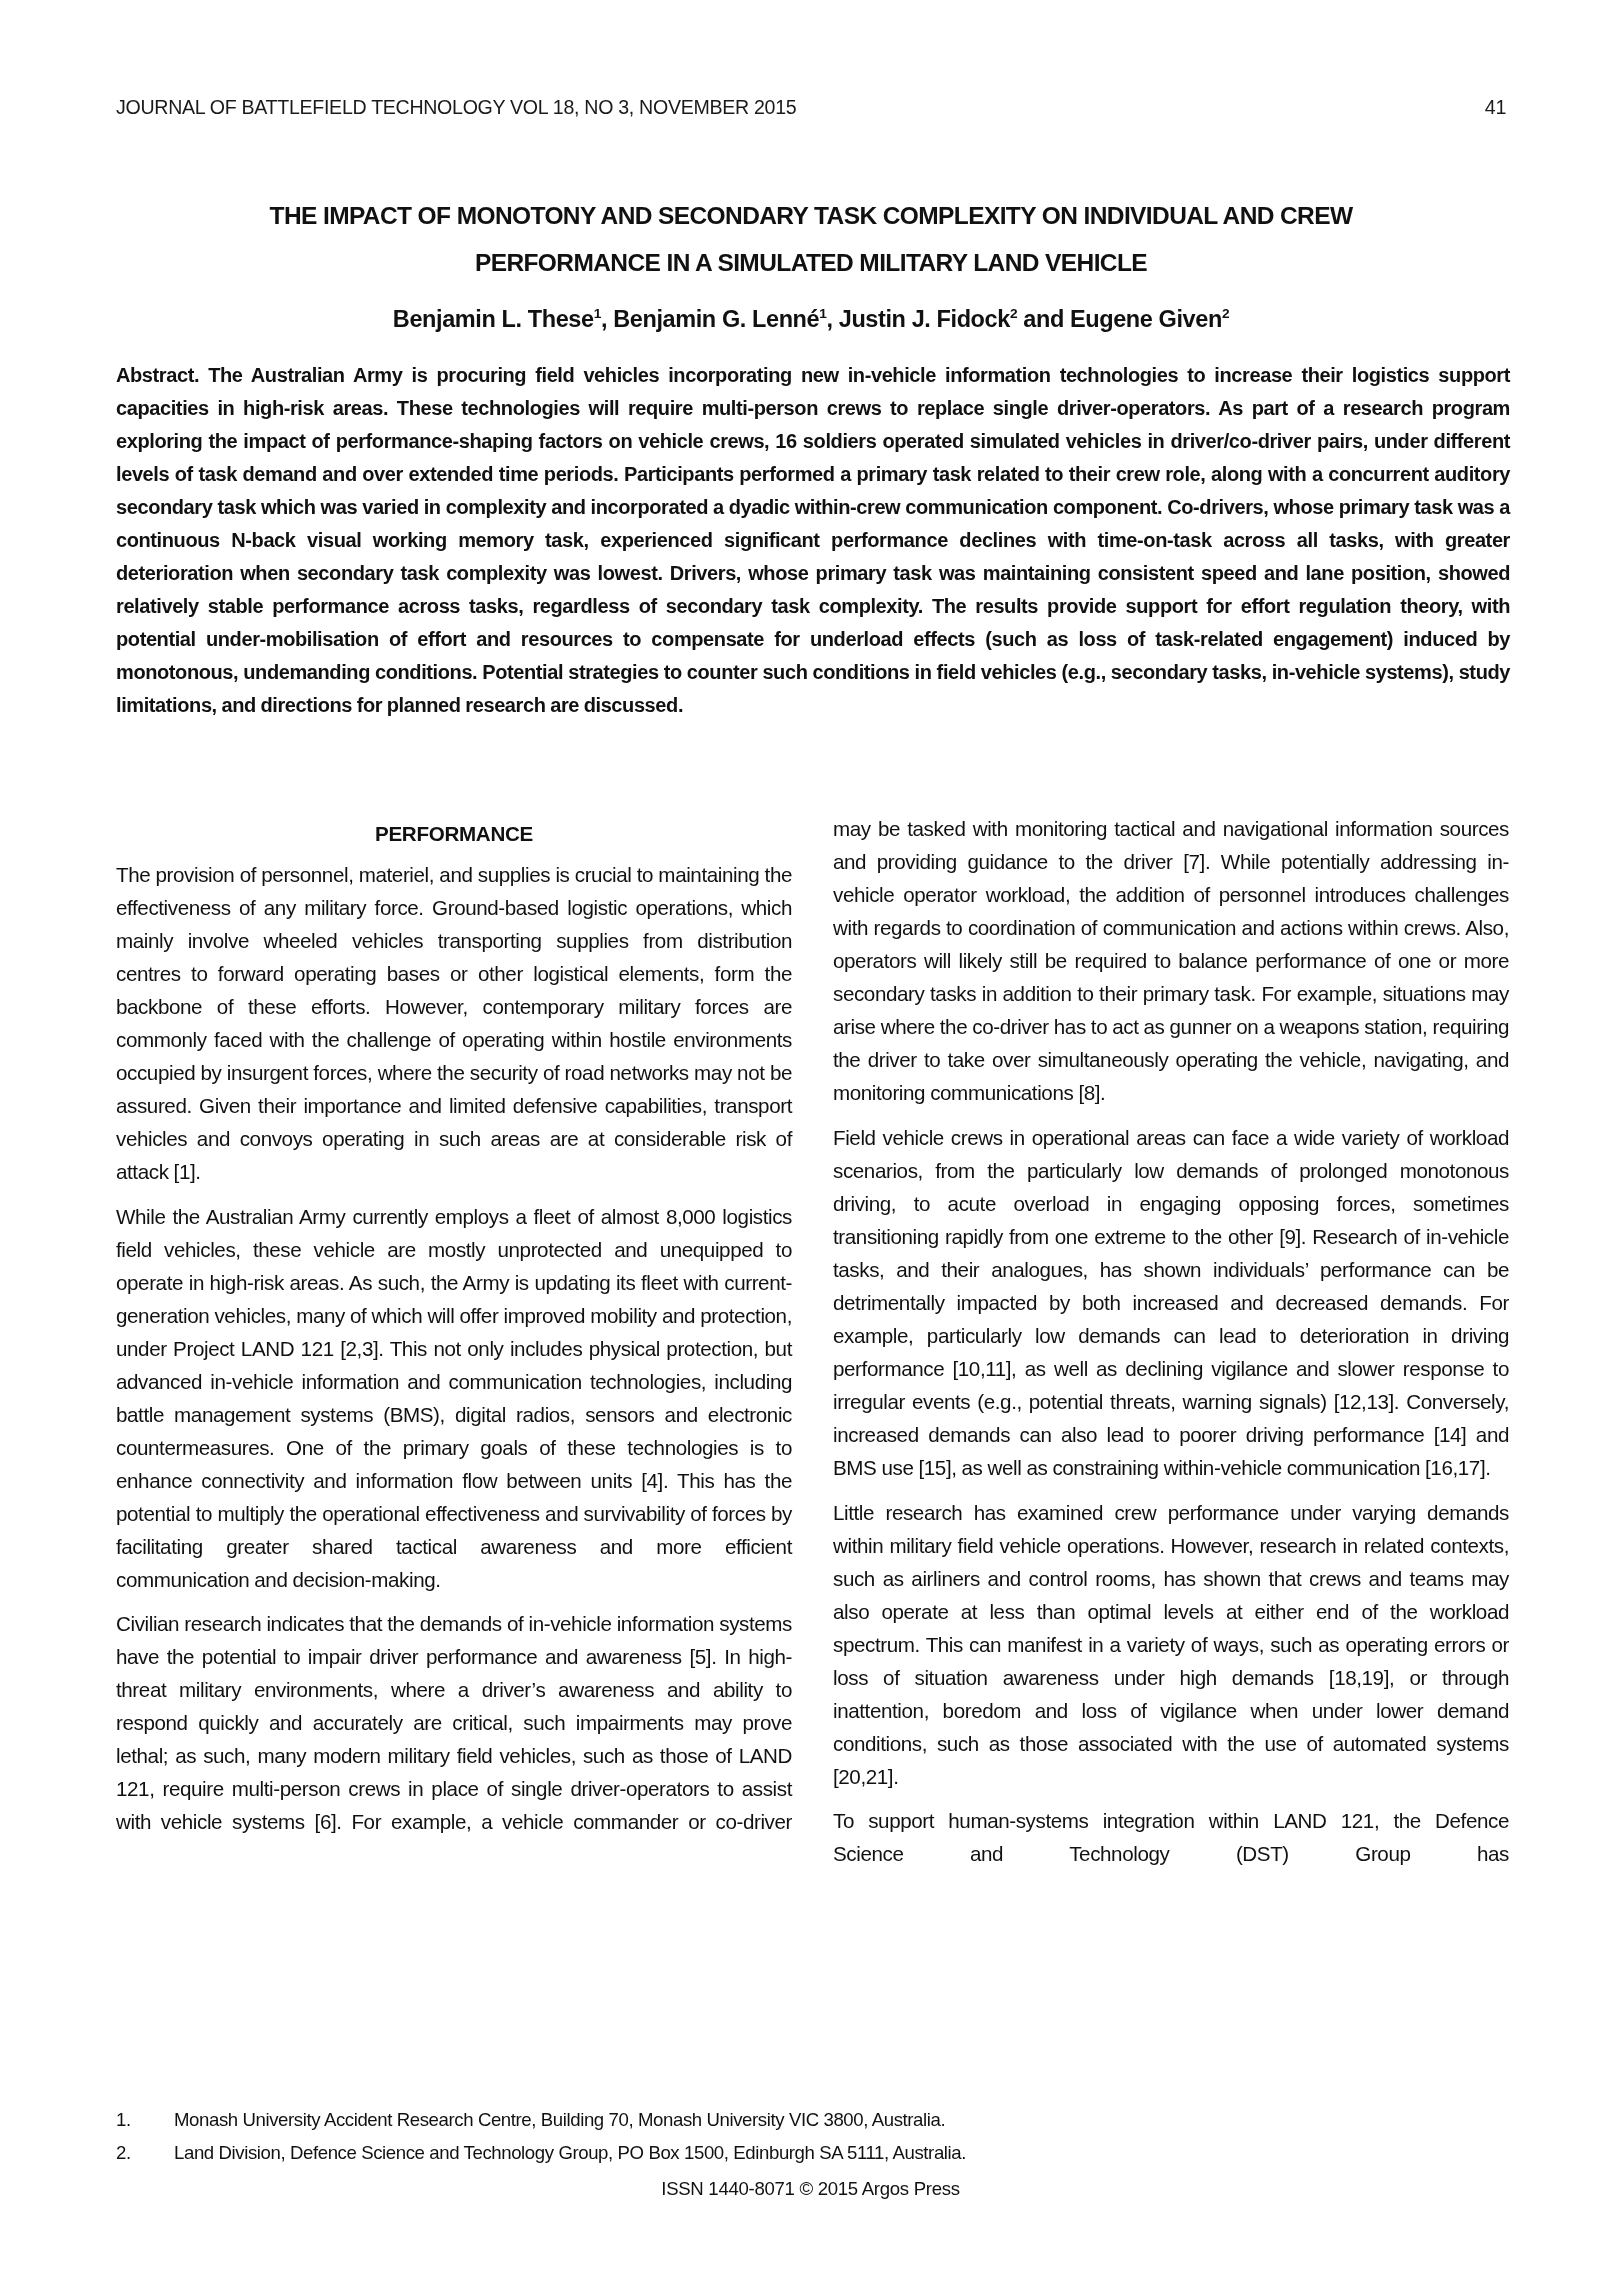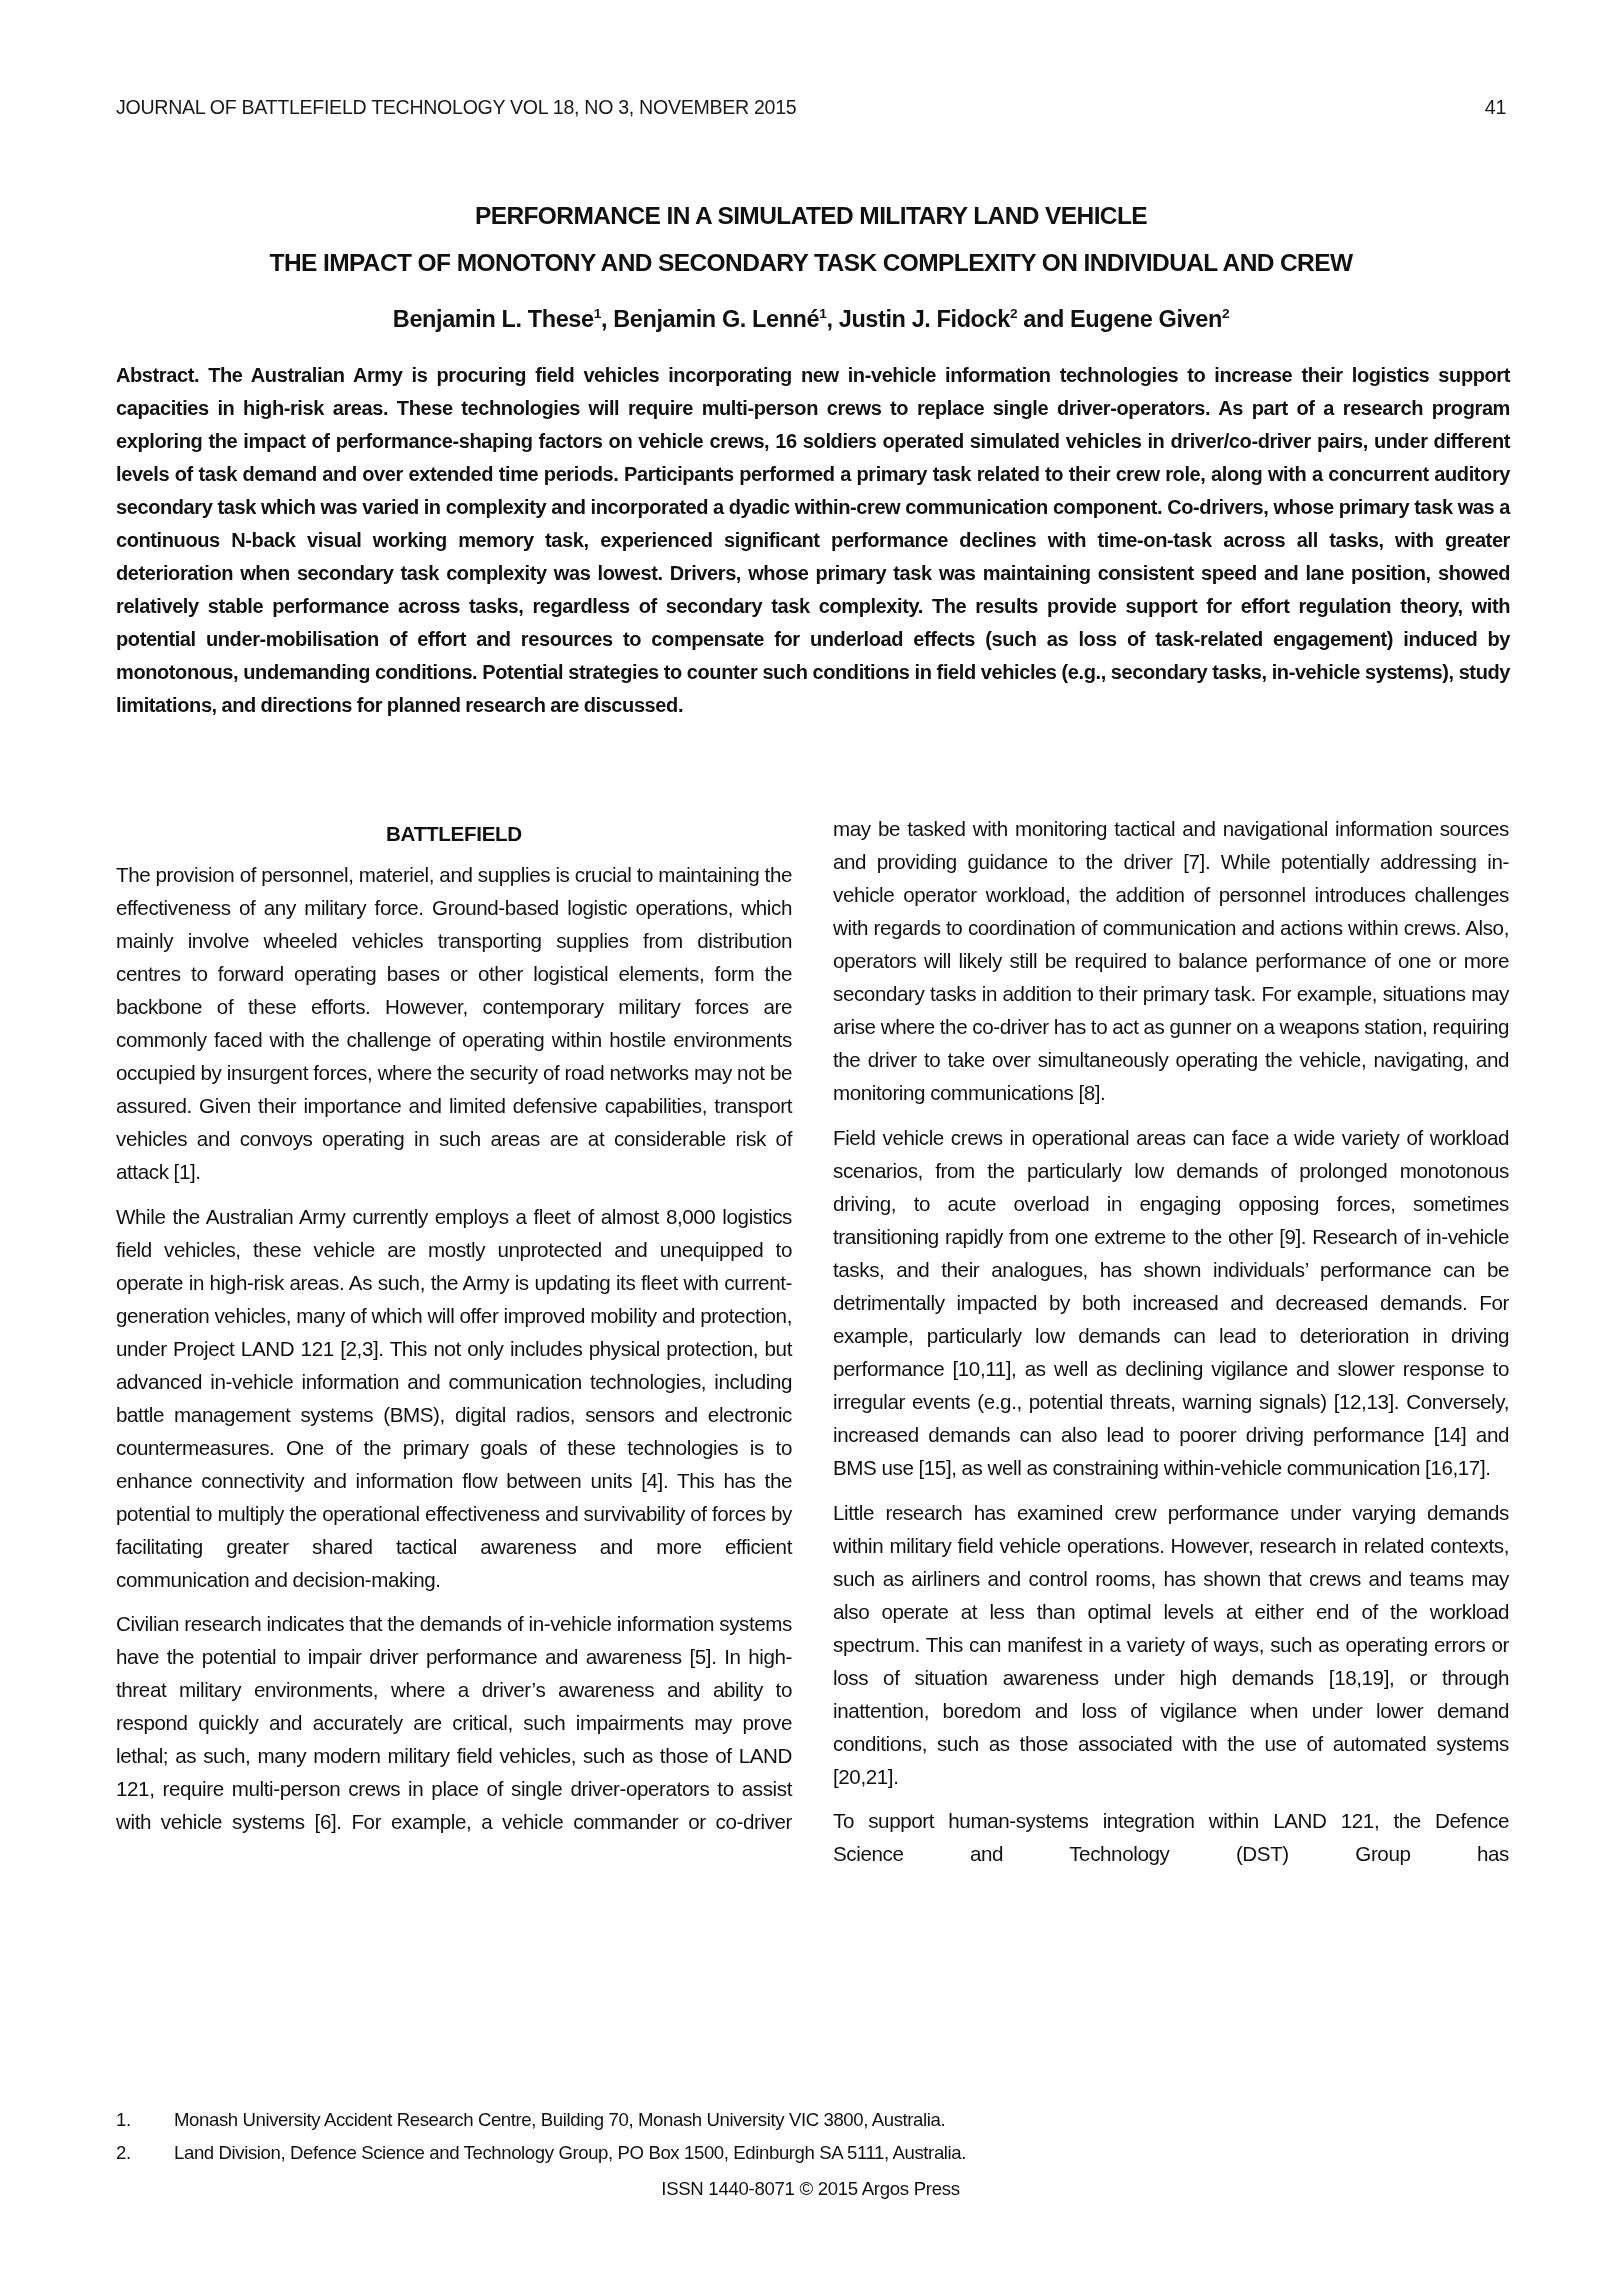--- a/index.html
+++ b/index.html
@@ -122,32 +122,32 @@
 </style>
 </head>
 <body>
 
 <div class="running-header">
   <span>JOURNAL OF BATTLEFIELD TECHNOLOGY VOL 18, NO 3, NOVEMBER 2015</span>
   <span>41</span>
 </div>
 
 <h1 class="title">
+  <span>THE IMPACT OF MONOTONY AND SECONDARY TASK COMPLEXITY ON INDIVIDUAL AND CREW</span>
   <span>PERFORMANCE IN A SIMULATED MILITARY LAND VEHICLE</span>
-  <span>THE IMPACT OF MONOTONY AND SECONDARY TASK COMPLEXITY ON INDIVIDUAL AND CREW</span>
 </h1>
 
 <div class="authors">
   <span><span>Benjamin L. These</span><sup>1</sup><span>, </span></span><span><span>Benjamin G. Lenné</span><sup>1</sup><span>, </span></span><span><span>Justin J. Fidock</span><sup>2</sup><span> and </span></span><span><span>Eugene Given</span><sup>2</sup></span>
 </div>
 
 <p class="abstract">Abstract. The Australian Army is procuring field vehicles incorporating new in-vehicle information technologies to increase their logistics support capacities in high-risk areas. These technologies will require multi-person crews to replace single driver-operators. As part of a research program exploring the impact of performance-shaping factors on vehicle crews, 16 soldiers operated simulated vehicles in driver/co-driver pairs, under different levels of task demand and over extended time periods. Participants performed a primary task related to their crew role, along with a concurrent auditory secondary task which was varied in complexity and incorporated a dyadic within-crew communication component. Co-drivers, whose primary task was a continuous N-back visual working memory task, experienced significant performance declines with time-on-task across all tasks, with greater deterioration when secondary task complexity was lowest. Drivers, whose primary task was maintaining consistent speed and lane position, showed relatively stable performance across tasks, regardless of secondary task complexity. The results provide support for effort regulation theory, with potential under-mobilisation of effort and resources to compensate for underload effects (such as loss of task-related engagement) induced by monotonous, undemanding conditions. Potential strategies to counter such conditions in field vehicles (e.g., secondary tasks, in-vehicle systems), study limitations, and directions for planned research are discussed.</p>
 
 <div class="column col-left">
-  <h2 class="section-heading">BATTLEFIELD</h2>
+  <h2 class="section-heading">PERFORMANCE</h2>
   <p class="para">The provision of personnel, materiel, and supplies is crucial to maintaining the effectiveness of any military force. Ground-based logistic operations, which mainly involve wheeled vehicles transporting supplies from distribution centres to forward operating bases or other logistical elements, form the backbone of these efforts. However, contemporary military forces are commonly faced with the challenge of operating within hostile environments occupied by insurgent forces, where the security of road networks may not be assured. Given their importance and limited defensive capabilities, transport vehicles and convoys operating in such areas are at considerable risk of attack [1].</p>
   <p class="para">While the Australian Army currently employs a fleet of almost 8,000 logistics field vehicles, these vehicle are mostly unprotected and unequipped to operate in high-risk areas. As such, the Army is updating its fleet with current-generation vehicles, many of which will offer improved mobility and protection, under Project LAND 121 [2,3]. This not only includes physical protection, but advanced in-vehicle information and communication technologies, including battle management systems (BMS), digital radios, sensors and electronic countermeasures. One of the primary goals of these technologies is to enhance connectivity and information flow between units [4]. This has the potential to multiply the operational effectiveness and survivability of forces by facilitating greater shared tactical awareness and more efficient communication and decision-making.</p>
   <p class="para last">Civilian research indicates that the demands of in-vehicle information systems have the potential to impair driver performance and awareness [5]. In high-threat military environments, where a driver’s awareness and ability to respond quickly and accurately are critical, such impairments may prove lethal; as such, many modern military field vehicles, such as those of LAND 121, require multi-person crews in place of single driver-operators to assist with vehicle systems [6]. For example, a vehicle commander or co-driver</p>
 </div>
 
 <div class="column col-right">
   <p class="para">may be tasked with monitoring tactical and navigational information sources and providing guidance to the driver [7]. While potentially addressing in-vehicle operator workload, the addition of personnel introduces challenges with regards to coordination of communication and actions within crews. Also, operators will likely still be required to balance performance of one or more secondary tasks in addition to their primary task. For example, situations may arise where the co-driver has to act as gunner on a weapons station, requiring the driver to take over simultaneously operating the vehicle, navigating, and monitoring communications [8].</p>
   <p class="para">Field vehicle crews in operational areas can face a wide variety of workload scenarios, from the particularly low demands of prolonged monotonous driving, to acute overload in engaging opposing forces, sometimes transitioning rapidly from one extreme to the other [9]. Research of in-vehicle tasks, and their analogues, has shown individuals’ performance can be detrimentally impacted by both increased and decreased demands. For example, particularly low demands can lead to deterioration in driving performance [10,11], as well as declining vigilance and slower response to irregular events (e.g., potential threats, warning signals) [12,13]. Conversely, increased demands can also lead to poorer driving performance [14] and BMS use [15], as well as constraining within-vehicle communication [16,17].</p>
   <p class="para">Little research has examined crew performance under varying demands within military field vehicle operations. However, research in related contexts, such as airliners and control rooms, has shown that crews and teams may also operate at less than optimal levels at either end of the workload spectrum. This can manifest in a variety of ways, such as operating errors or loss of situation awareness under high demands [18,19], or through inattention, boredom and loss of vigilance when under lower demand conditions, such as those associated with the use of automated systems [20,21].</p>
   <p class="para last">To support human-systems integration within LAND 121, the Defence Science and Technology (DST) Group has</p>

